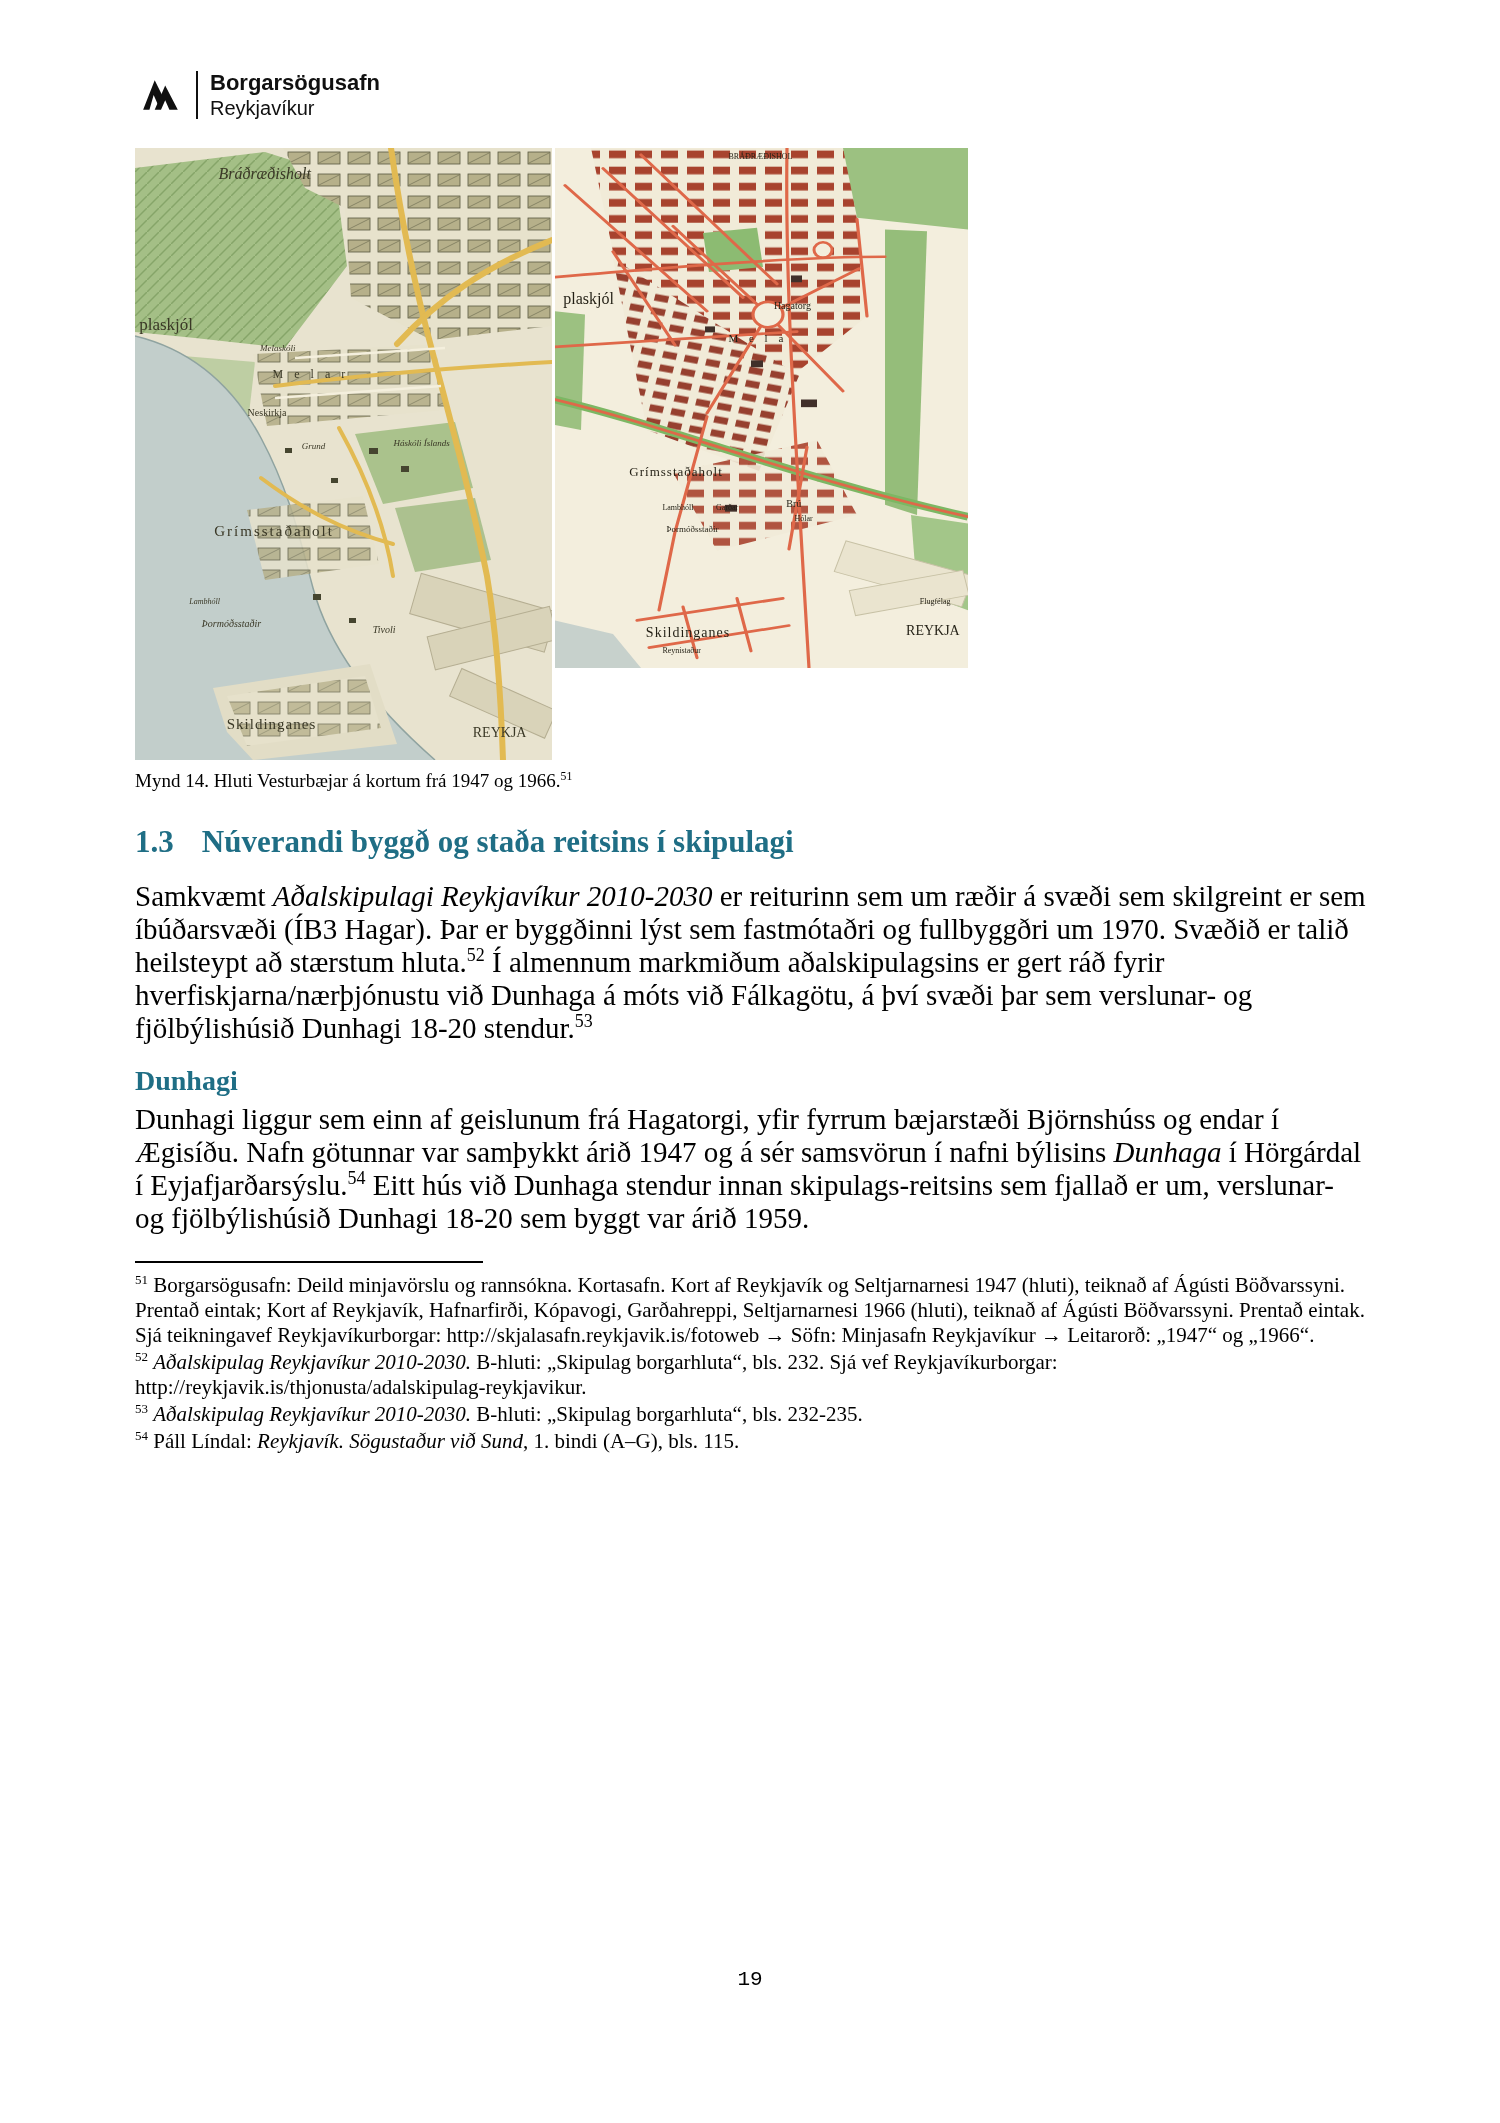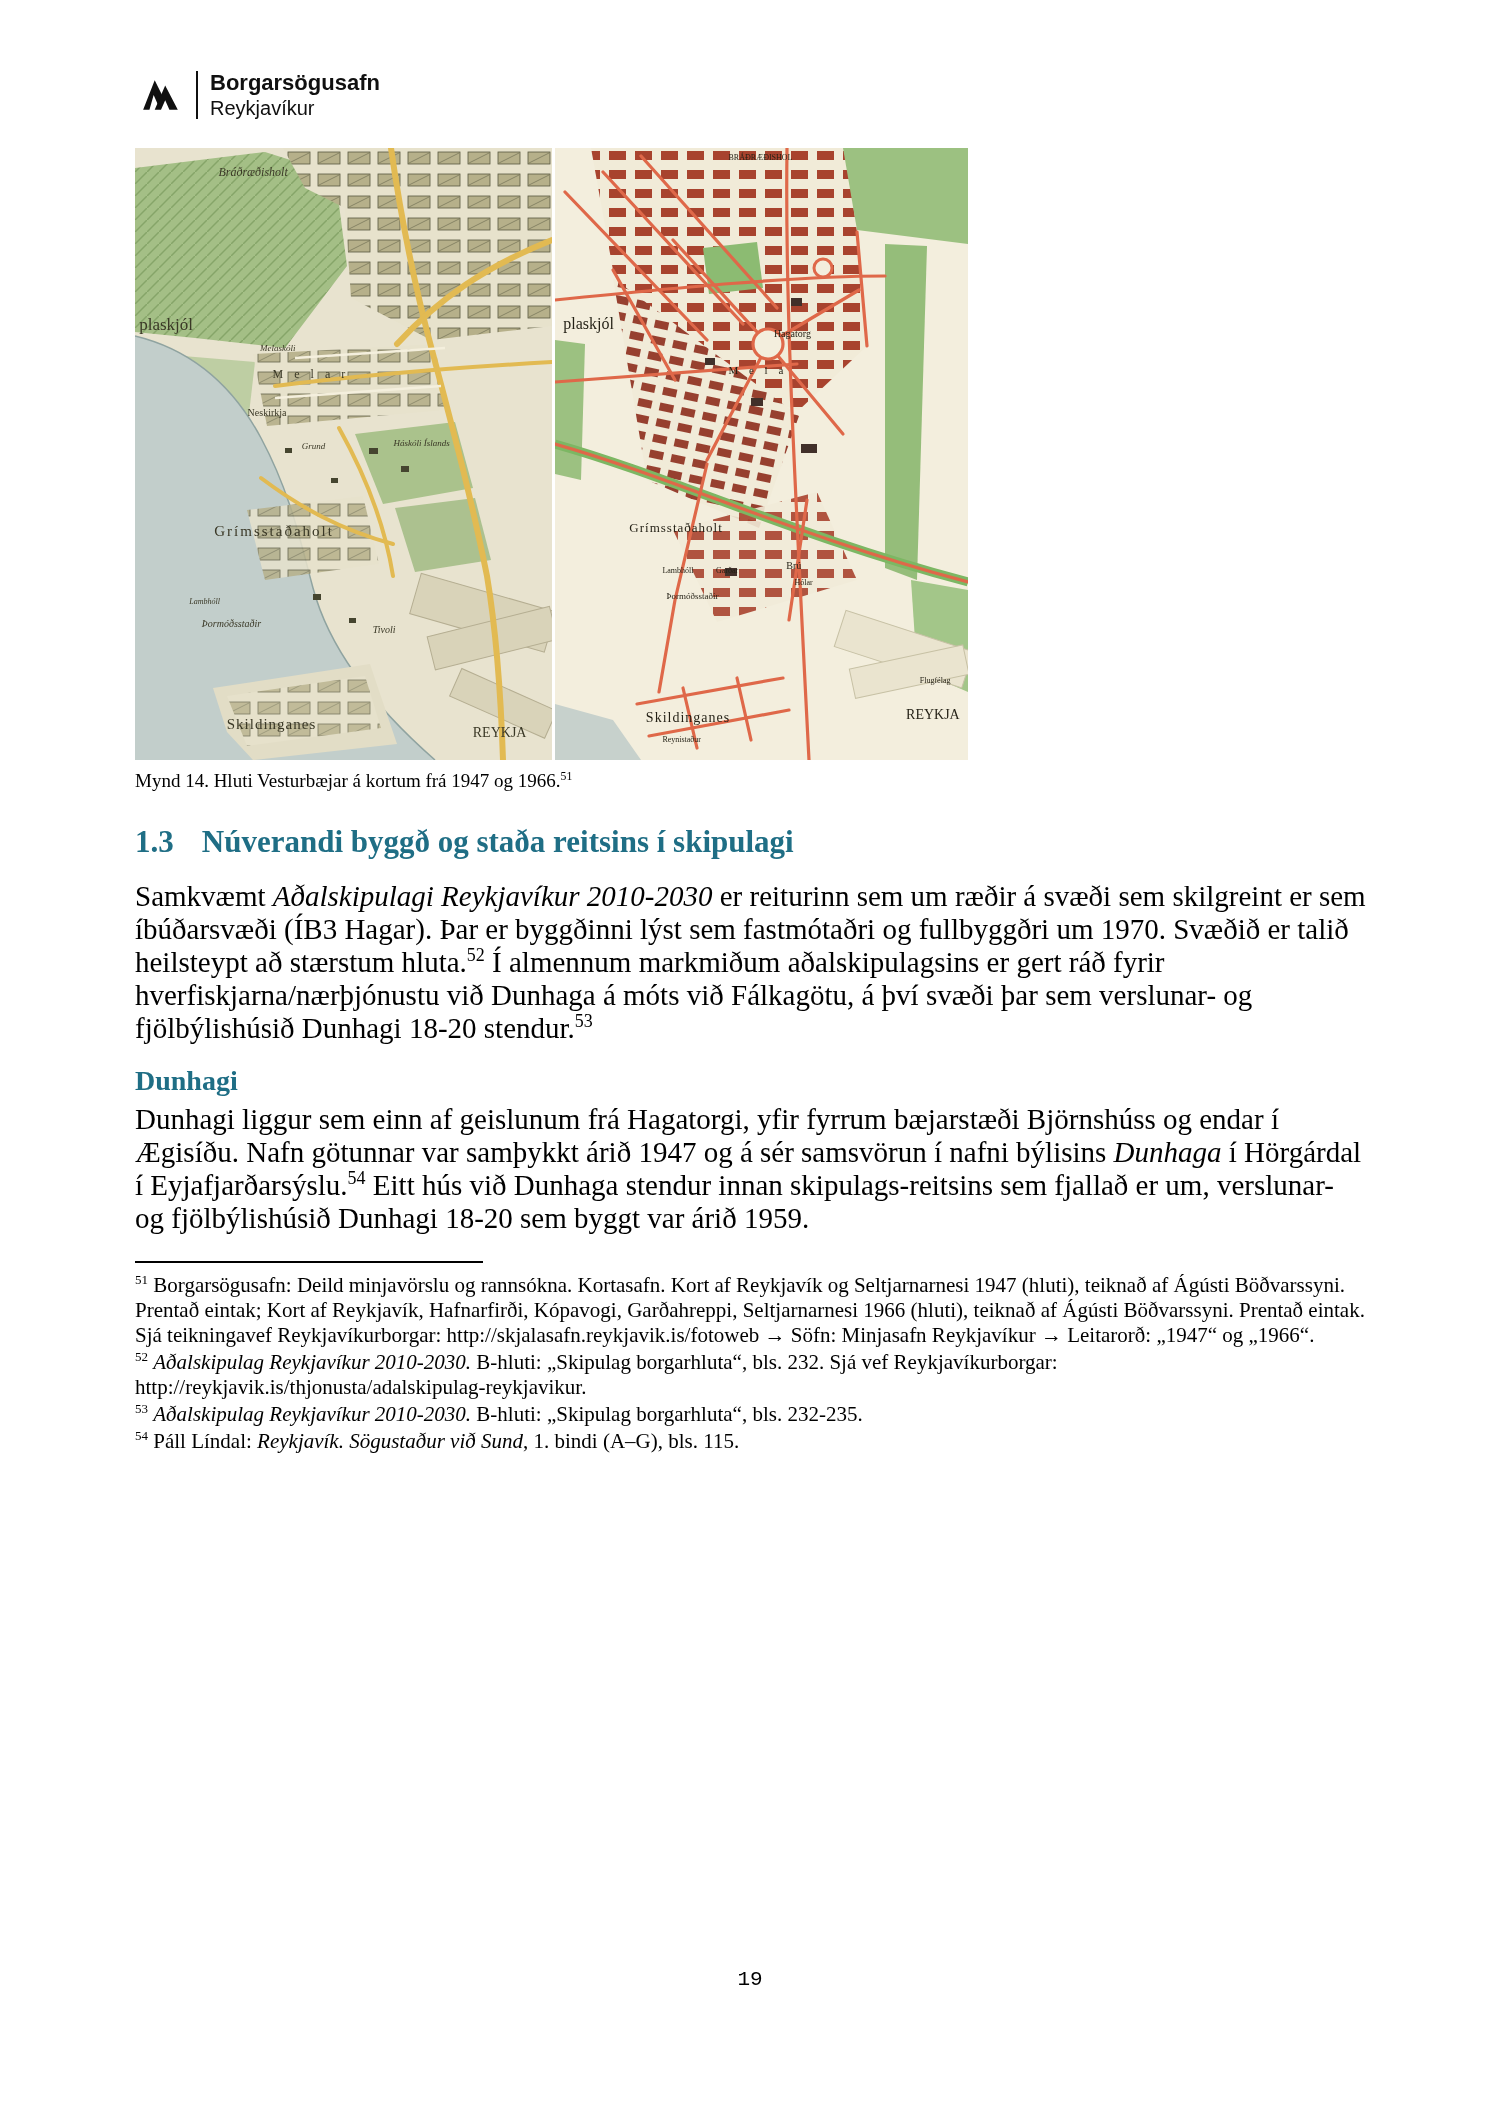--- a/index.html
+++ b/index.html
@@ -19,21 +19,21 @@
   .logo-title { font-weight:bold; font-size:22px; line-height:1.2; color:#101010; }
   .logo-subtitle { font-size:20px; line-height:1.2; color:#101010; }
 
   
   .content { position:absolute; left:135px; top:148px; width:1233px; }
 
   
   .map-row { display:flex; gap:3px; width:833px; height:612px; }
   .map-panel { position:relative; overflow:hidden; }
   #map-left  { width:417px; height:612px; }
-  #map-right { width:413px; height:612px; }
+  #map-right { width:413px; height:520px; }
   .map-panel svg.map-art { position:absolute; inset:0; width:100%; height:100%; display:block; }
   .labels { position:absolute; inset:0; }
   .map-label { position:absolute; white-space:nowrap; font-family:"Liberation Serif", serif;
                color:#3a3826; line-height:1; }
   #map-right .map-label { color:#221f14; }
 
   .caption { margin-top:8px; font-size:19px; line-height:26px; }
   sup { font-size:0.62em; vertical-align:super; line-height:0; }
 
   .section-heading { margin-top:30px; font-size:31px; line-height:36px; font-weight:bold;
@@ -134,21 +134,21 @@
             <g fill="#45452f">
               <rect x="234" y="300" width="9" height="6"></rect>
               <rect x="266" y="318" width="8" height="6"></rect>
               <rect x="196" y="330" width="7" height="5"></rect>
               <rect x="150" y="300" width="7" height="5"></rect>
               <rect x="178" y="446" width="8" height="6"></rect>
               <rect x="214" y="470" width="7" height="5"></rect>
             </g>
           </svg>
           <div class="labels" id="labels-left">
-              <span class="map-label" style="left: 20%; top: 3%; font-size: 12px; font-style: italic;">Bráðræðisholt</span>
+              <span class="map-label" style="left: 20%; top: 3%; font-size: 16px; font-style: italic;">Bráðræðisholt</span>
               <span class="map-label" style="left: 1%; top: 27.5%; font-size: 17px;">plaskjól</span>
               <span class="map-label" style="left: 30%; top: 32%; font-size: 9px; font-style: italic;">Melaskóli</span>
               <span class="map-label" style="left: 33%; top: 36%; font-size: 12px; letter-spacing: 4px;">M e l a r</span>
               <span class="map-label" style="left: 27%; top: 42.5%; font-size: 10px; ">Neskirkja</span>
               <span class="map-label" style="left: 40%; top: 48%; font-size: 9px; font-style: italic;">Grund</span>
               <span class="map-label" style="left: 62%; top: 47.5%; font-size: 9px; font-style: italic;">Háskóli Íslands</span>
               <span class="map-label" style="left: 19%; top: 61.5%; font-size: 15px; letter-spacing: 2px;">Grímsstaðaholt</span>
               <span class="map-label" style="left: 13%; top: 73.5%; font-size: 8px; font-style: italic;">Lambhóll</span>
               <span class="map-label" style="left: 16%; top: 77%; font-size: 10px; font-style: italic;">Þormóðsstaðir</span>
               <span class="map-label" style="left: 57%; top: 78%; font-size: 10px; font-style: italic;">Tivoli</span>

